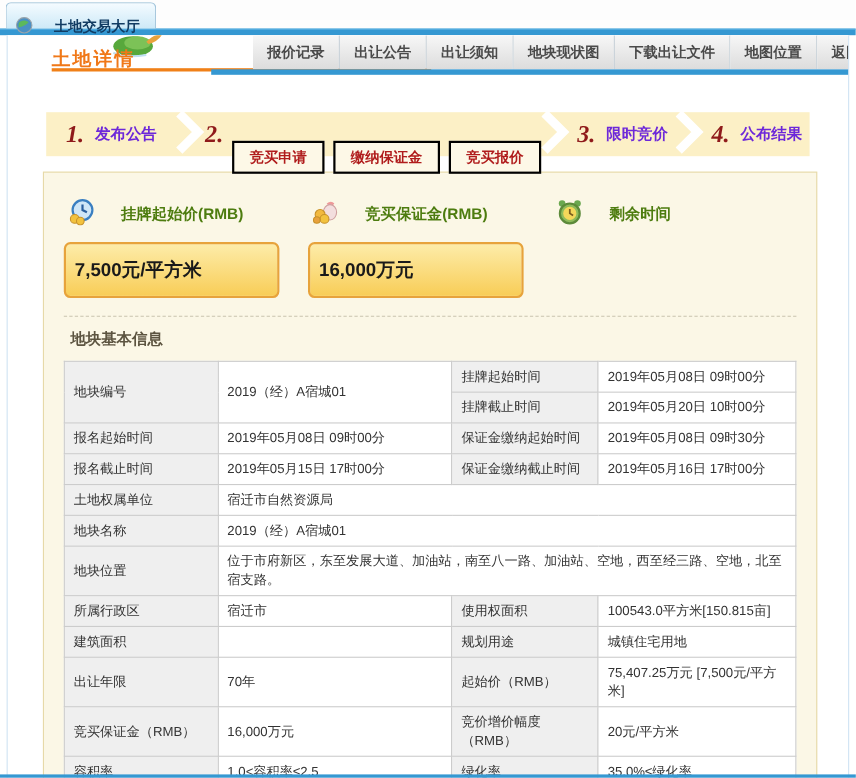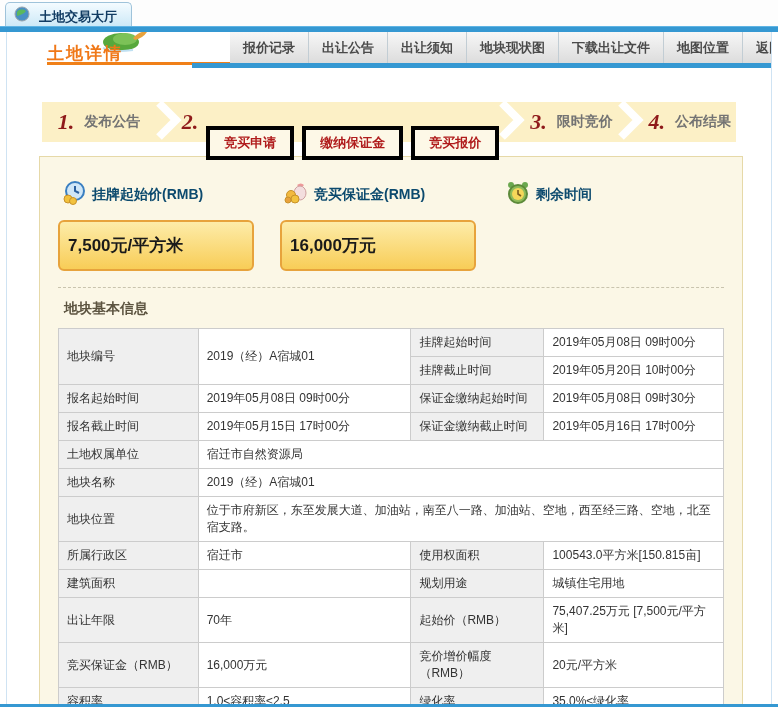--- a/index.html
+++ b/index.html
@@ -1,21 +1,21 @@
 <!DOCTYPE html>
 <html><head>
 <meta charset="utf-8">
 <style>
   * { margin:0; padding:0; box-sizing:border-box; }
   html,body { width:778px; height:707px; overflow:hidden; background:#fff;
     font-family:"Liberation Sans","DejaVu Sans",sans-serif; }
 
   
   .tabbar { height:26px; background:#fdfdfd; padding-left:5px; display:flex; align-items:flex-end; }
-  .tab { display:flex; align-items:flex-end; gap:9px; height:24px; padding:0 14px 0 8px;
+  .tab { display:flex; align-items:flex-start; gap:19px; height:24px; padding:12px 14px 0 8px;
     background:linear-gradient(#f4fbff,#cde9f7); border:1px solid #9fc3da; border-bottom:none;
     border-radius:5px 5px 0 0; }
   .tab-title { font-size:13px; font-weight:bold; color:#123c63; }
   .blue-strip { height:6px; background:#3598d2; border-top:1px solid #5fb4e4; }
 
   .page-frame { margin:0 6px; border-left:1px solid #cfe3f3; border-right:1px solid #cfe3f3;
     height:675px; overflow:hidden; background:#fff; }
 
   
   .header { position:relative; height:36px; }
@@ -28,33 +28,33 @@
     border-bottom:5px solid #3598d2; overflow:hidden; max-width:580px;padding-left:38px; }
   .nav-btn { display:flex; align-items:center; padding:0 13px; white-space:nowrap;
     background:linear-gradient(#f7f7f7,#dcdcdc); border-right:1px solid #c2cdd4;
     font-size:13px; font-weight:bold; color:#4a4a4a; cursor:pointer; }
 
   
   .steps { margin:34px 35px 0 35px; height:40px; background:#fcf0c6; display:flex; align-items:center; }
   .step { display:flex; align-items:center; gap:10px; justify-content:center; }
   .step-num { font-family:"Liberation Serif","DejaVu Serif",serif; font-style:italic;
     font-weight:bold; font-size:22px; color:#8f1a1a; }
-  .step-label { font-size:14px; font-weight:bold; color:#737373; }
-  .step-btn { background:#fdf8e7; border:4px solid #000000; padding:4px 14px; font-size:13px;
+  .step-label { font-size:14px; font-weight:bold; color:#6d28d9; }
+  .step-btn { background:#fdf8e7; border:2px solid #000000; padding:4px 14px; font-size:13px;
     font-weight:bold; color:#b01c1c; cursor:pointer; white-space:nowrap;margin-top:41px; }
   .s1 { width:185px; } .s2 { flex:1; gap:8px; } .s3 { width:150px; } .s4 { width:150px; }
   .chev { flex:0 0 auto; }
 
   
   .panel { margin:14px 28px 0 32px; background:#fbf7e6; border:1px solid #e6d9a8;
     padding:20px 18px 0 18px; height:560px; }
   .summary { display:flex; }
   .sum-col { flex:1; }
-  .sum-title { display:flex; align-items:center; gap:6px; font-size:14px; font-weight:bold;
-    color:#0c4a6e; margin:4px 0 12px 4px; }
+  .sum-title { display:flex; align-items:center; gap:24px; font-size:14px; font-weight:bold;
+    color:#4d7c0f; margin:4px 0 12px 4px; }
   .val-box { width:196px; height:51px; background:linear-gradient(#fdeca9,#f8cd57);
     border:2px solid #e7a33c; border-radius:6px; display:flex; align-items:center;
     padding-left:8px; font-size:17px; font-weight:bold; color:#1a1a1a; }
   .dashed-sep { border-top:1px dashed #c9c4ae; margin:16px 0 12px 0; }
   .sec-title { font-size:14px; font-weight:bold; color:#5c5440; margin:0 0 10px 6px; }
 
   
   table.info { width:100%; border-collapse:collapse; background:#fff; font-size:12px; color:#333; }
   table.info td { border:1px solid #ccc; padding:5px 8px; height:26px; }
   td.lbl { background:#efefef; }

